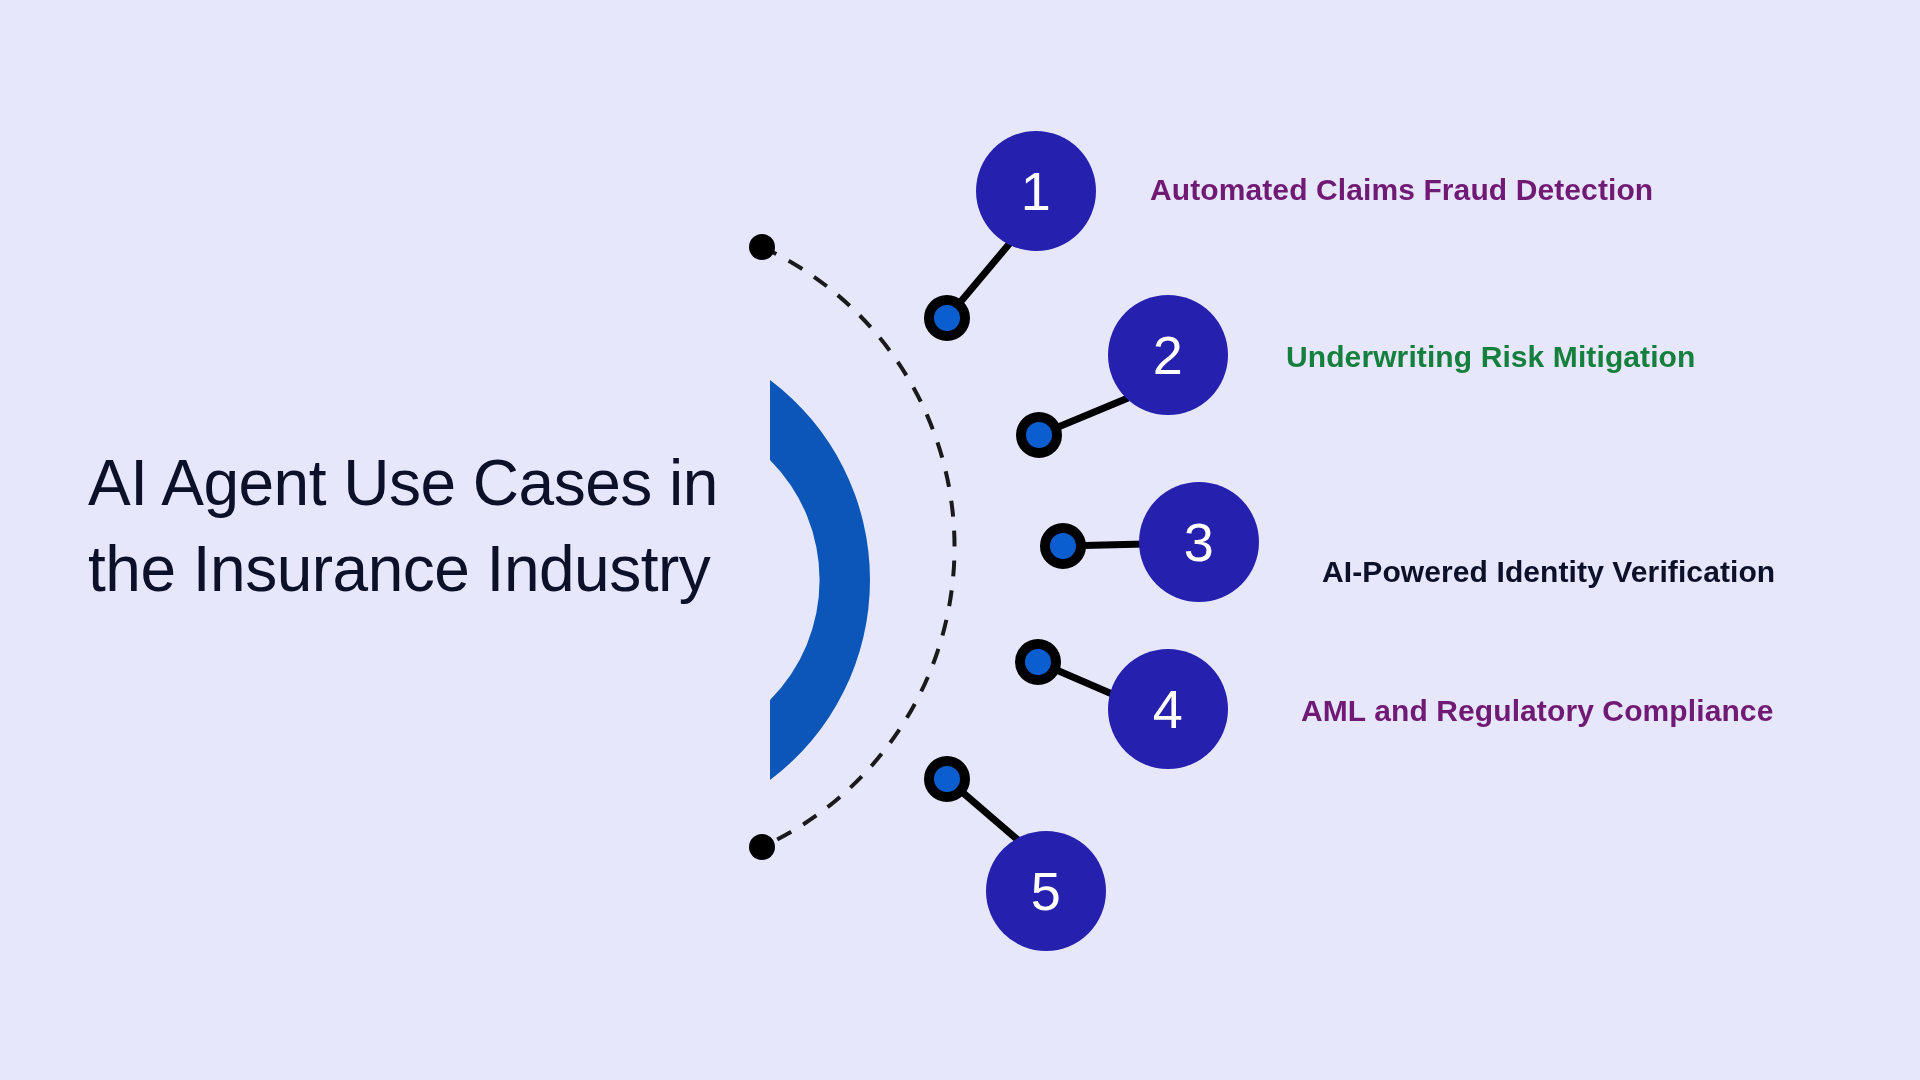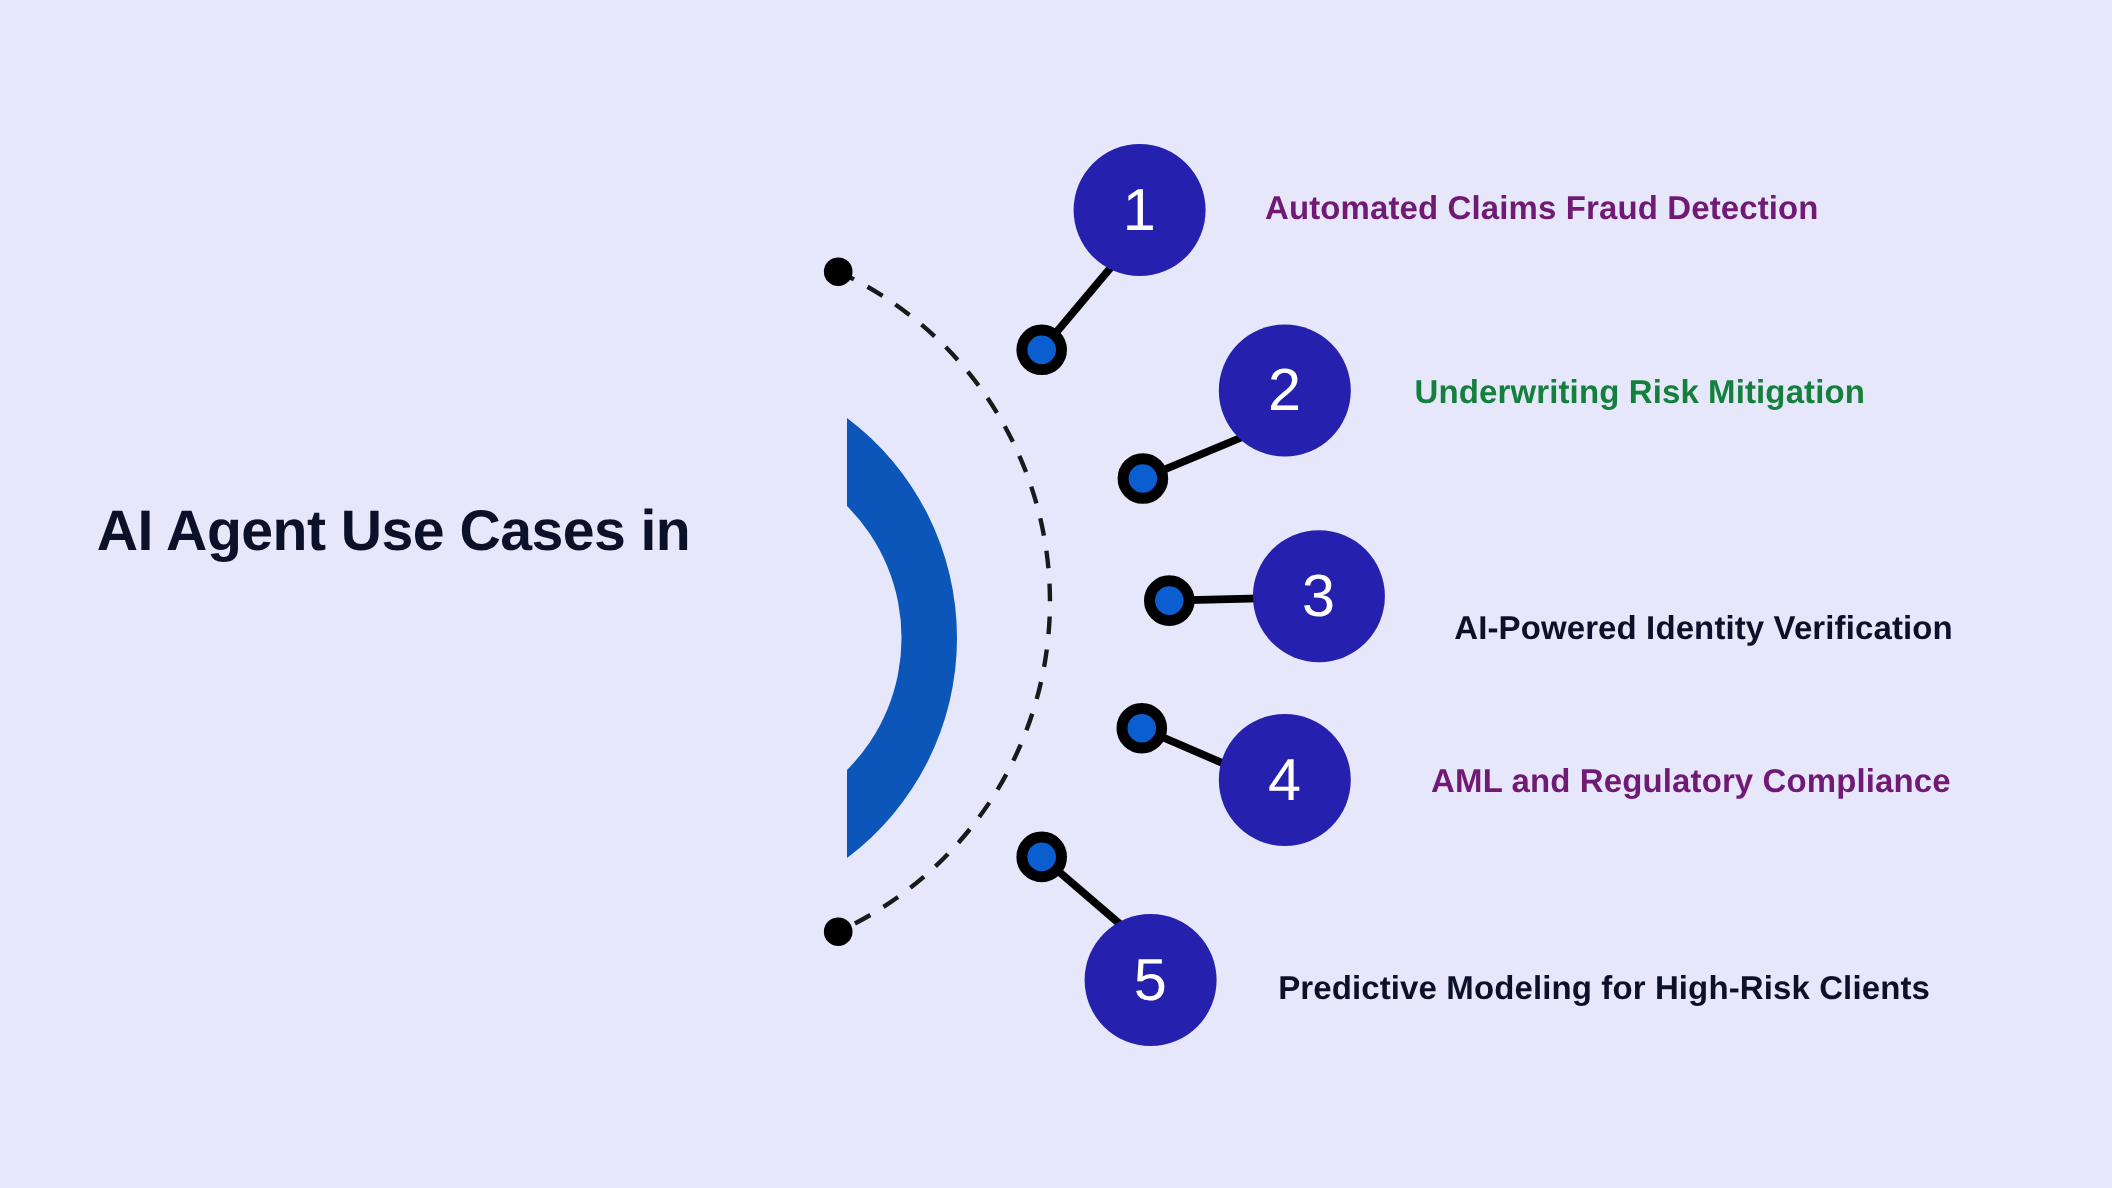--- a/index.html
+++ b/index.html
@@ -23,22 +23,22 @@
 
   
   #title-block {
     position: absolute;
     left: 88px;
     top: 440px;
     width: 720px;
   }
   .title-line {
     font-family: "Liberation Sans", sans-serif;
-    font-size: 52px;
-    font-weight: 700;
+    font-size: 64px;
+    font-weight: 400;
     line-height: 86px;
     letter-spacing: -0.5px;
     color: #0d1029;
     white-space: nowrap;
   }
 
   
   #diagram-svg {
     position: absolute;
     left: 0;
@@ -76,20 +76,21 @@
     letter-spacing: 0.1px;
   }
 </style>
 </head>
 <body style="background: rgb(231, 231, 251);">
 
 <div id="infographic" style="background: rgb(231, 231, 251);">
 
   <div id="title-block">
     <div class="title-line" style="color: rgb(13, 16, 41);">AI Agent Use Cases in</div>
+    <div class="title-line" style="color: rgb(13, 16, 41);">the Insurance Industry</div>
   </div>
 
   <svg id="diagram-svg" viewBox="0 0 1920 1080">
 
     <g>
       <path id="crescent-path" d="M 770 380
                L 770 460
                A 170 170 0 0 1 770 700
                L 770 780
                A 250 250 0 0 0 770 380
@@ -132,15 +133,14 @@
     <span class="badge-num" style="color: rgb(255, 255, 255);">4</span>
   </div>
   <div class="badge" style="left: 986px; top: 831px; width: 120px; height: 120px; background: rgb(38, 32, 174);">
     <span class="badge-num" style="color: rgb(255, 255, 255);">5</span>
   </div>
 
   <div class="item-label" style="left: 1150px; top: 173px; color: #701a75;">Automated Claims Fraud Detection</div>
   <div class="item-label" style="left: 1286px; top: 340px; color: #15803d;">Underwriting Risk Mitigation</div>
   <div class="item-label" style="left: 1322px; top: 555px; color: rgb(13, 16, 41);">AI-Powered Identity Verification</div>
   <div class="item-label" style="left: 1286px; top: 694px; color: #701a75; margin-left: 15px;">AML and Regulatory Compliance</div>
-  <div class="item-label" style="left: 1162px; top: 882px; color: rgb(13, 16, 41);">Predictive Modeling for High-Risk Clients</div>
 
 </div>
 
 </body></html>

